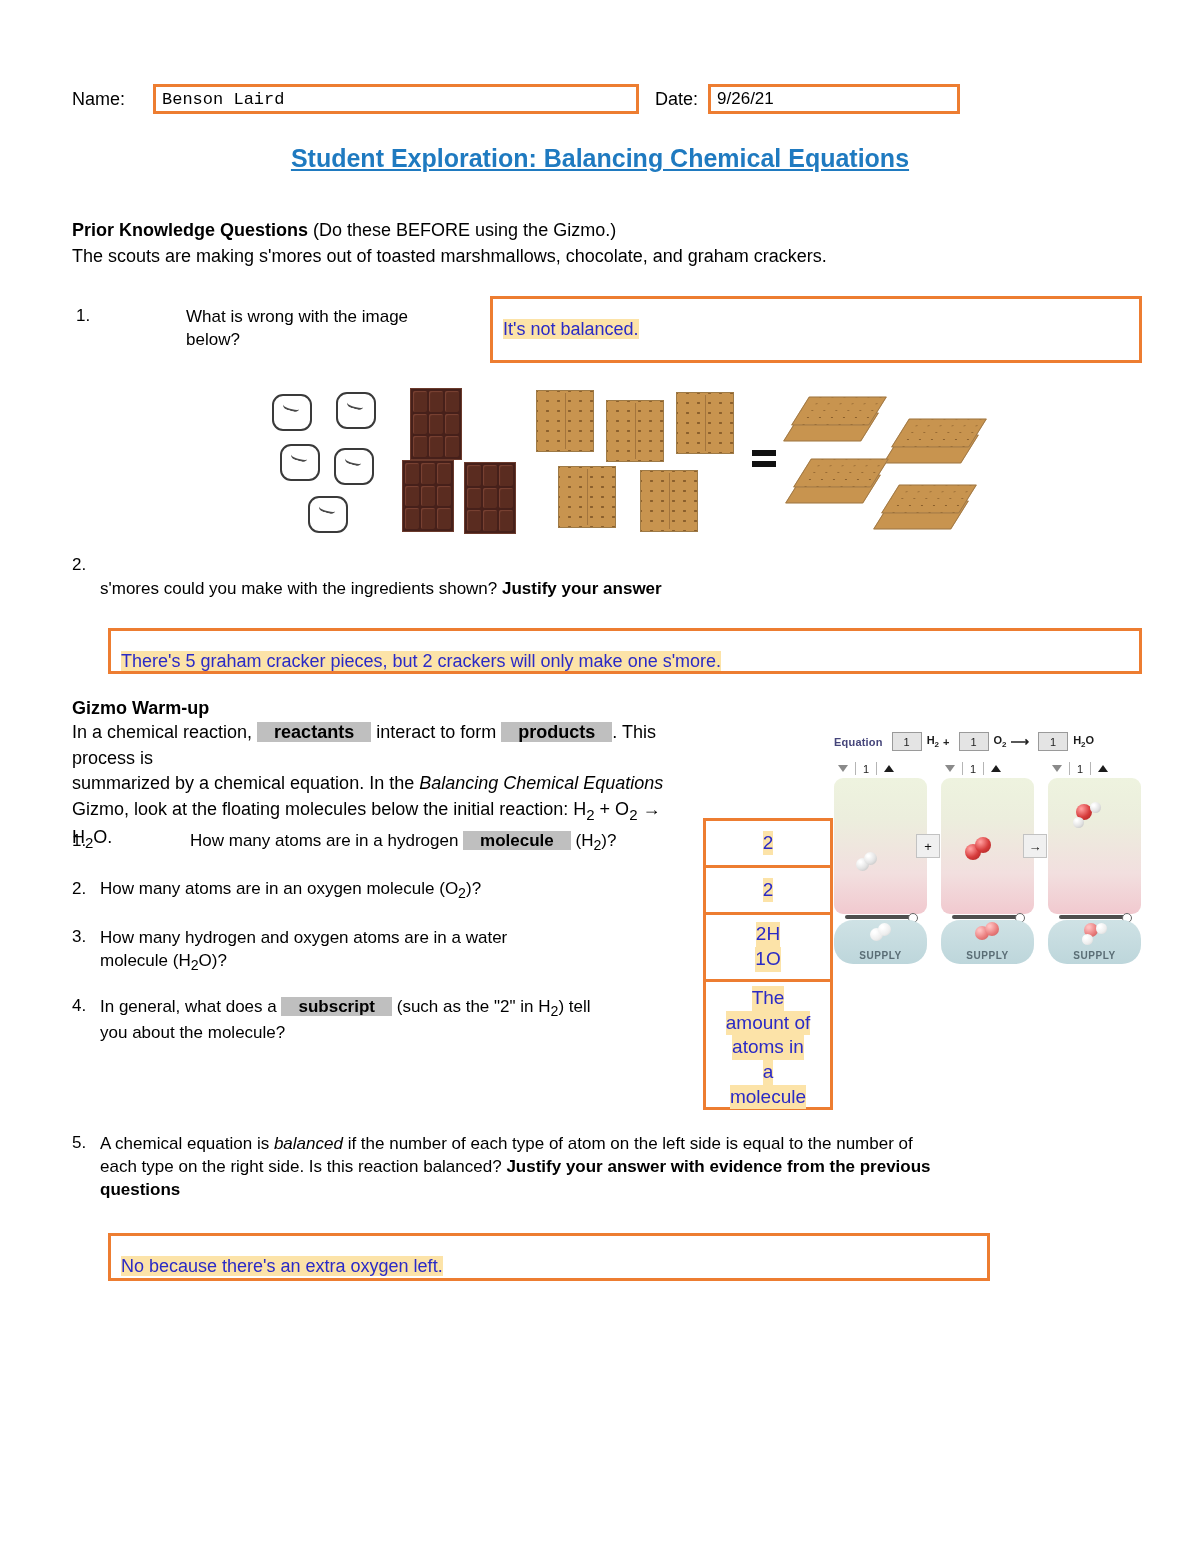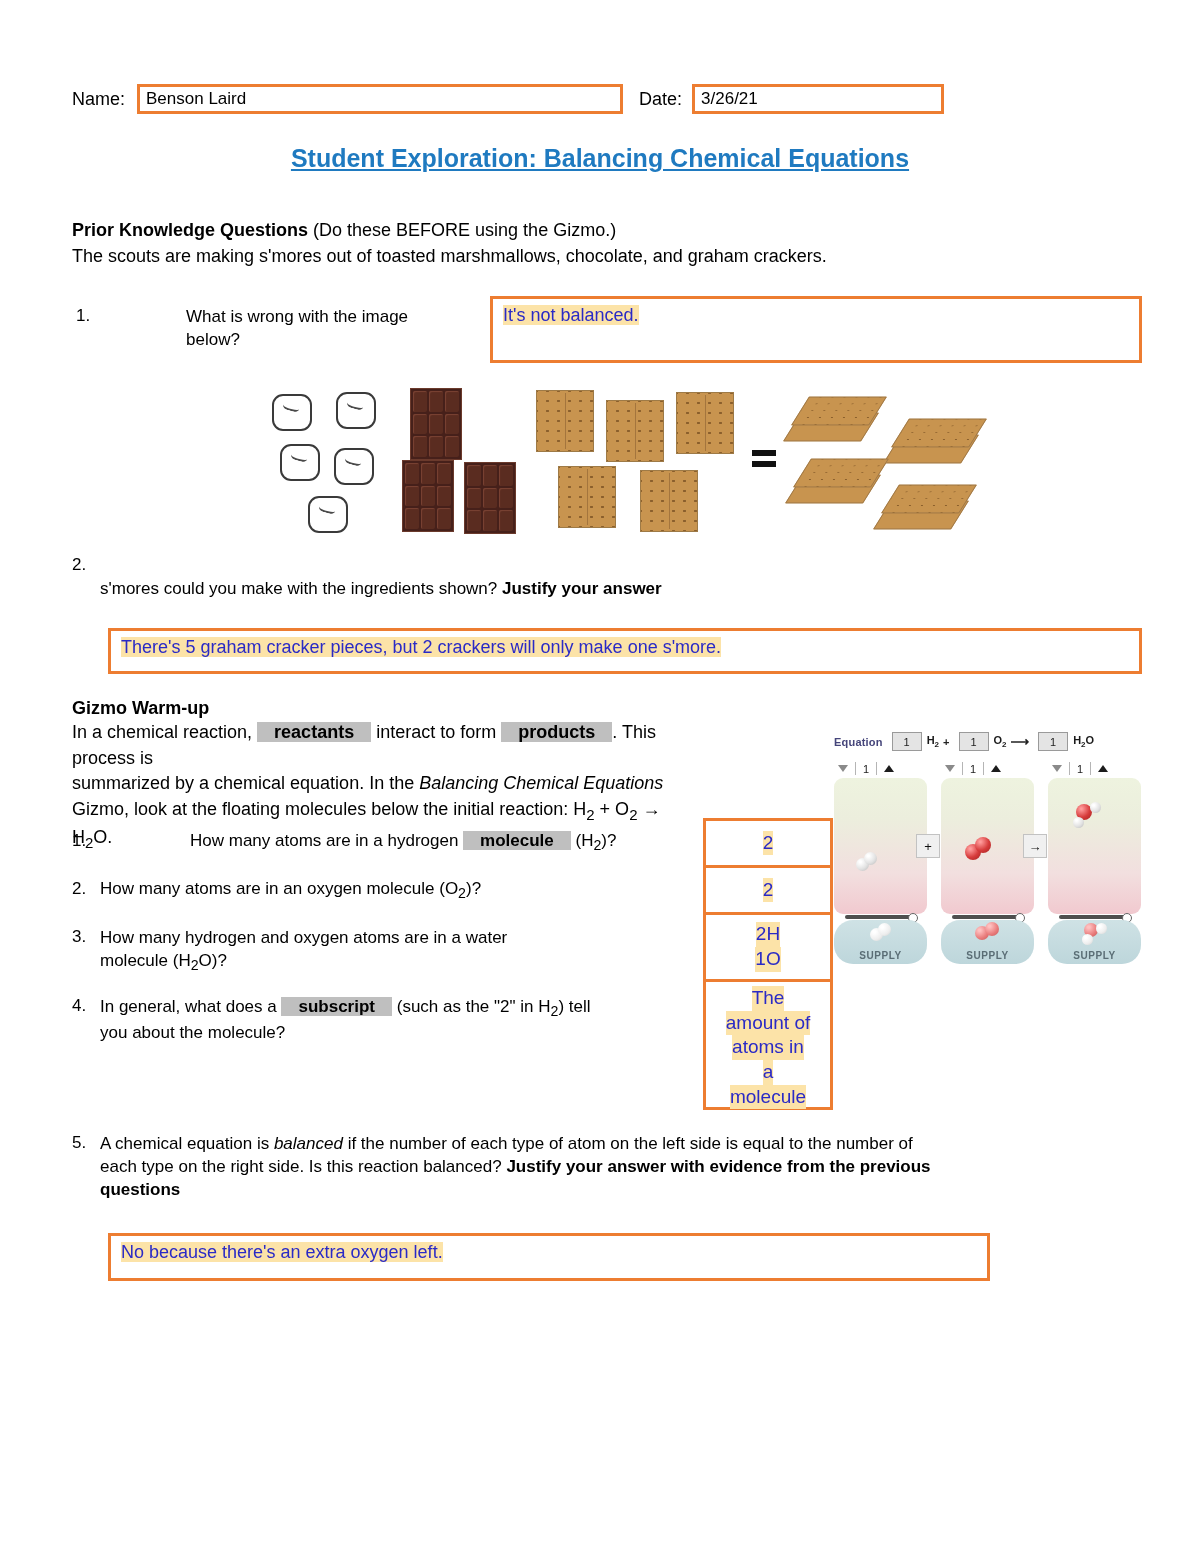--- a/index.html
+++ b/index.html
@@ -38,21 +38,21 @@
   .field-box {
     border: 3px solid #ED7D31;
     background: #ffffff;
     height: 24px;
     display: flex;
     align-items: center;
     padding: 0 6px;
     font-size: 17px;
     box-sizing: content-box;
   }
-  .name-box { width: 468px; margin-left: 12px; }
+  .name-box { width: 468px; margin-left: 28px; font-family: Liberation Mono, monospace; }
   .date-box { width: 234px; margin-left: 10px; }
   .hdr-label-date { margin-left: 16px; }
 
   .doc-title {
     position: absolute;
     left: 0; top: 144px;
     width: 1200px;
     text-align: center;
     font-size: 25px;
     font-weight: bold;
@@ -75,21 +75,21 @@
     color: #2A2AC6;
     font-size: 18px;
   }
   .ans span.hl { background: #FCE3A8; }
 
   .abox {
     position: absolute;
     border: 3px solid #ED7D31;
     background: #ffffff;
     box-sizing: border-box;
-    padding: 6px 10px;
+    padding: 20px 10px;
   }
 
   
   .anstable {
     position: absolute;
     left: 703px;
     top: 818px;
     width: 130px;
     border: 3px solid #ED7D31;
     border-bottom: none;
@@ -293,21 +293,21 @@
 
 <div class="page">
 
   <div class="hdr">
     <span class="hdr-label">Name:</span>
     <div class="field-box name-box">
       <span>Benson Laird</span>
     </div>
     <span class="hdr-label hdr-label-date">Date:</span>
     <div class="field-box date-box">
-      <span>3/26/21</span>
+      <span>9/26/21</span>
     </div>
   </div>
 
   <div class="doc-title">Student Exploration: Balancing Chemical Equations</div>
 
   <div class="tb" style="left:72px; top:219px; width:1060px; font-size:18px;">
     <span class="b">Prior Knowledge Questions</span><span> (Do these BEFORE using the Gizmo.)</span>
   </div>
   <div class="tb" style="left:72px; top:245px; width:1060px; font-size:18px;">The scouts are making s'mores out of toasted marshmallows, chocolate, and graham crackers.</div>
 

